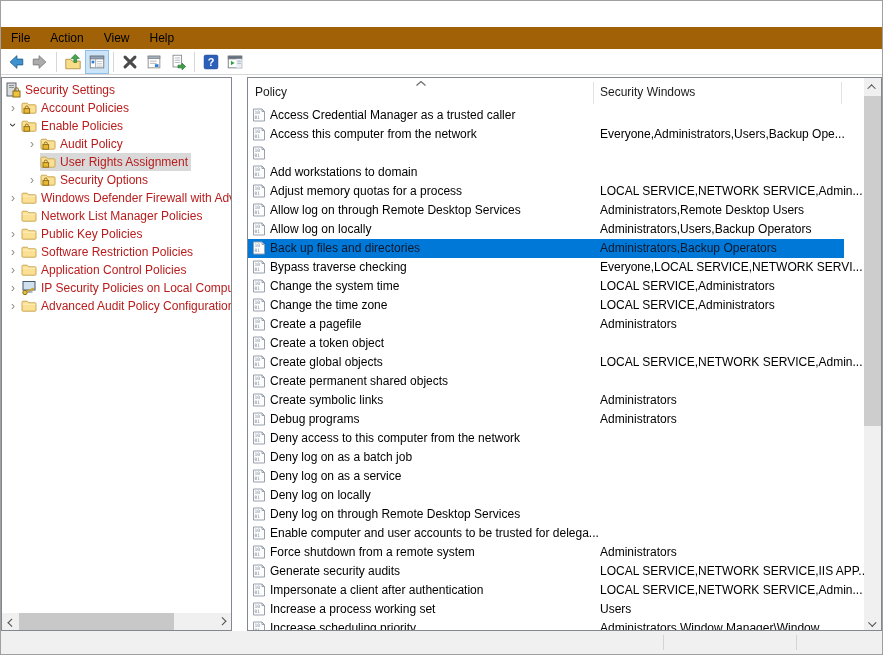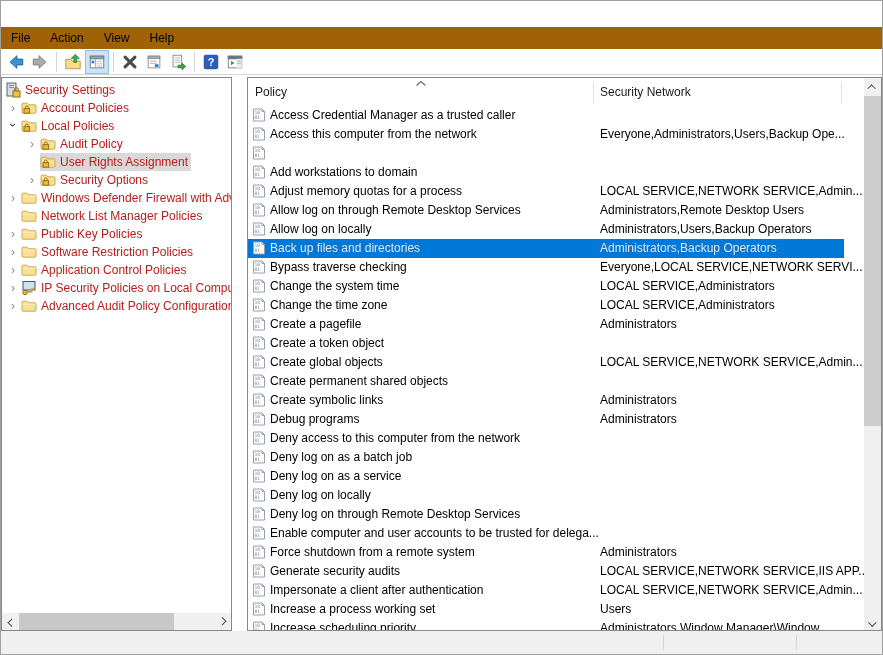--- a/index.html
+++ b/index.html
@@ -63,21 +63,21 @@
   .col-hdr.c1 { left:352px; }
   .hdr-div { position:absolute; top:4px; height:22px; width:1px; background:#e2e2e2; }
   .hdr-div.d0 { left:345px; }
   .hdr-div.d1 { left:593px; }
   .sort-chev { position:absolute; left:167px; top:2px; }
   .rows { position:absolute; left:0; top:28px; right:17px; bottom:0; overflow:hidden; }
   .lrow { position:relative; width:596px; height:19px; font-size:12px; color:#000; white-space:nowrap; }
   .lrow .picon { position:absolute; left:4px; top:2px; width:14px; height:14px; }
   .lrow .pol { position:absolute; left:22px; top:2px; }
   .lrow .set { position:absolute; left:352px; top:2px; }
-  .lrow.selected { background:#0078d7; color:#e5e5e5; }
+  .lrow.selected { background:#0078d7; color:#0f172a; }
 
   
   .vscroll { position:absolute; right:0; top:0; bottom:0; width:17px; background:#f0f0f0; }
   .vs-up, .vs-down { position:absolute; left:0; width:17px; height:17px; display:flex; align-items:center; justify-content:center; }
   .vs-up { top:0; } .vs-down { bottom:0; }
   .vs-thumb { position:absolute; left:0; top:18px; width:17px; height:330px; background:#cdcdcd; }
 
   
   .statusbar { position:absolute; left:0; bottom:0; right:0; height:23px; background:#f0f0f0; }
   .sb-div { position:absolute; top:4px; bottom:4px; width:1px; background:#d4d4d4; }
@@ -276,21 +276,21 @@
               <span class="tlabel">Account Policies</span>
             </span>
           </div>
 
           <div class="titem exp" style="--lvl: 1;">
             <span class="exp"></span>
             <span class="hl">
               <svg class="ticon">
                 <use href="#icon-folder-lock"></use>
               </svg>
-              <span class="tlabel">Local Policies</span>
+              <span class="tlabel">Enable Policies</span>
             </span>
           </div>
 
           <div class="titem col" style="--lvl: 2;">
             <span class="exp"></span>
             <span class="hl">
               <svg class="ticon">
                 <use href="#icon-folder-lock"></use>
               </svg>
               <span class="tlabel">Audit Policy</span>
@@ -394,21 +394,21 @@
         <div class="hs-thumb"></div>
         <div class="hs-right">
             <span class="chev right"></span>
           </div>
       </div>
     </div>
 
     <div class="listpane">
       <div class="lheader">
         <span class="col-hdr c0">Policy</span>
-        <span class="col-hdr c1">Security Network</span>
+        <span class="col-hdr c1">Security Windows</span>
         <svg class="sort-chev" width="12" height="7" viewBox="0 0 12 7">
           <path d="M1.5 5.5 L6 1.5 L10.5 5.5" fill="none" stroke="#6a6a6a" stroke-width="1.2"></path>
         </svg>
         <span class="hdr-div d0"></span>
         <span class="hdr-div d1"></span>
       </div>
 
       <div class="rows">
 
           <div class="lrow">

